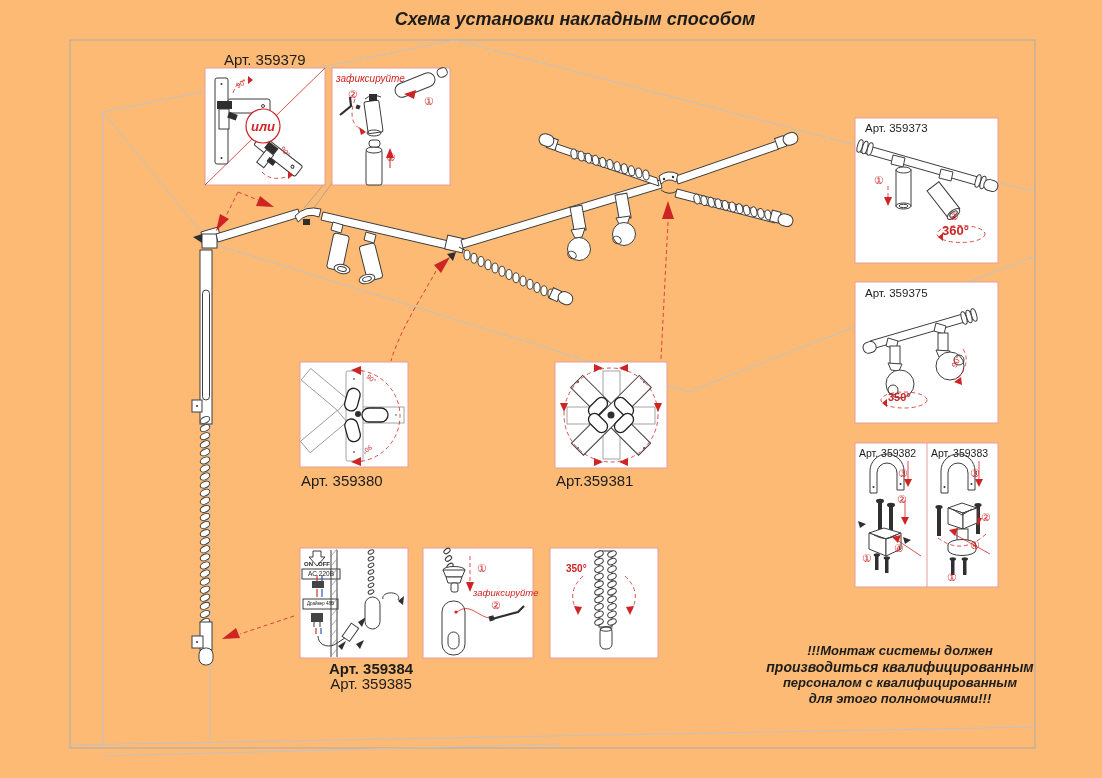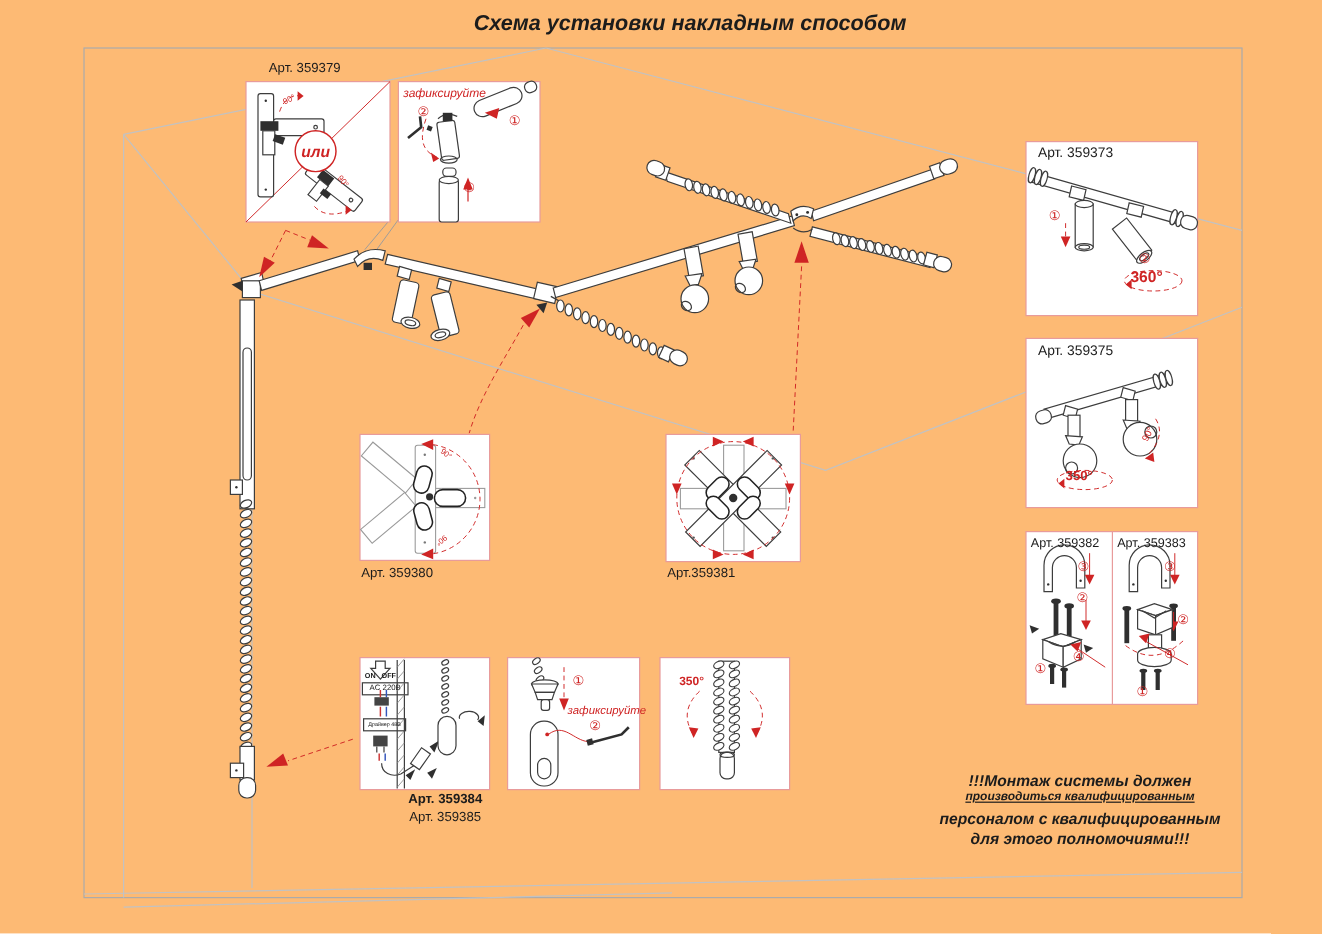--- a/index.html
+++ b/index.html
@@ -21,21 +21,21 @@
   .gray{fill:none;stroke:#9c9c9c;stroke-width:0.8;}
   .wr{stroke:#cc3333;stroke-width:1.2;fill:none}
   .wb{stroke:#3355bb;stroke-width:1.2;fill:none}
   .key{fill:none;stroke:#2f2f2f;stroke-width:2.2;}
   
   .t{position:absolute;white-space:nowrap;color:#1c1c1c;line-height:1;}
   .redt{color:#cf2424;}
   .it{font-style:italic;} .b{font-weight:bold;}
   .ctr{transform:translateX(-50%);}
   .title{font-size:18px;}
-  .lbl{font-size:11px;} .lbl2{font-size:10.5px;}
+  .lbl{font-size:15px;} .lbl2{font-size:10.5px;}
   .num{font-size:11px;}
   .tiny{font-size:7px;}
 </style>
 </head>
 <body>
 
 <div class="stage">
 
 <svg width="1102" height="778" viewBox="0 0 1102 778">
 
@@ -549,17 +549,17 @@
 <span class="t lbl ctr" style="left:371px;top:661px;font-weight:bold;">Арт. 359384</span>
 <span class="t lbl ctr" style="left:371px;top:676px;">Арт. 359385</span>
 
 <span class="t num redt" style="left:477px;top:563px;">①</span>
 <span class="t redt it" style="left:473px;top:588px;font-size:9.5px;">зафиксируйте</span>
 <span class="t num redt" style="left:491px;top:600px;">②</span>
 
 <span class="t redt b" style="left:566px;top:564px;font-size:10px;">350°</span>
 
 <span class="t b it ctr" style="left:900px;top:644px;font-size:13px;">!!!Монтаж системы должен</span>
-<span class="t b it ctr" style="left:900px;top:660px;font-size:10px;text-decoration:underline;">производиться квалифицированным</span>
+<span class="t b it ctr" style="left:900px;top:660px;font-size:14px;">производиться квалифицированным</span>
 <span class="t b it ctr" style="left:900px;top:676px;font-size:13px;">персоналом с квалифицированным</span>
 <span class="t b it ctr" style="left:900px;top:692px;font-size:13px;">для этого полномочиями!!!</span>
 
 </div>
 
 </body></html>

